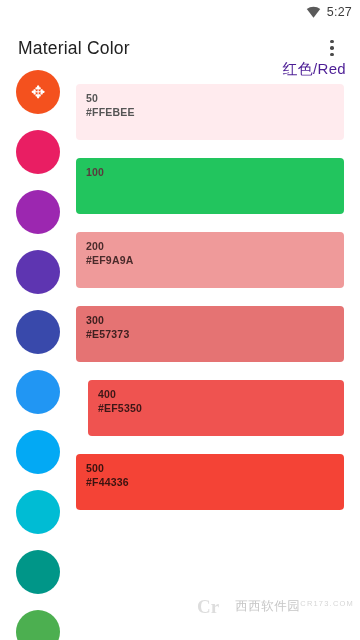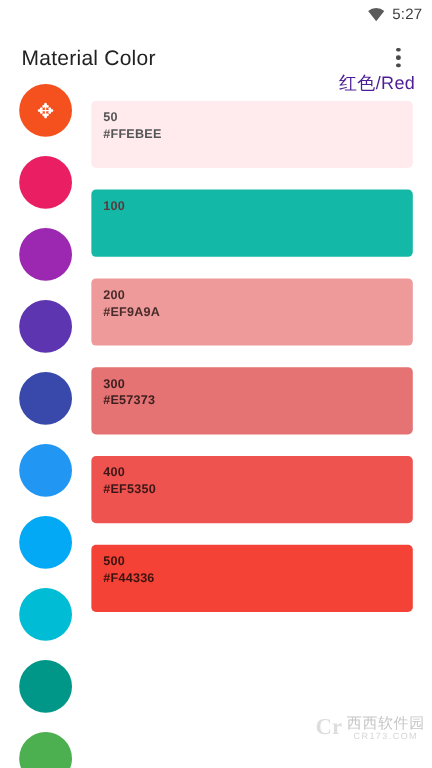--- a/index.html
+++ b/index.html
@@ -84,21 +84,21 @@
   
   .watermark {
     position: absolute; right: 6px; bottom: 22px;
     display: flex; align-items: center; gap: 4px;
     opacity: 0.85;
   }
   .wm-logo {
     font-size: 19px; font-weight: 700; color: #d8d8d8;
     font-family: "Liberation Serif", serif;
   }
-  .wm-text { display: flex; flex-direction: column; line-height: 1.05; }
+  .wm-text { display: flex; flex-direction: row; line-height: 1.05; margin-left: 12px; }
   .wm-main { font-size: 12.5px; color: #bdbdbd; letter-spacing: 0.5px; }
   .wm-sub { font-size: 7.5px; color: #cfcfcf; letter-spacing: 1.2px; text-align: center; }
 </style>
 </head>
 <body>
 
 <div id="app">
 
   <div class="statusbar">
     <span class="wifi">
@@ -153,32 +153,32 @@
       <div class="dot-wrap">
         <div class="dot" style="background: rgb(76, 175, 80);"></div>
       </div>
     </div>
 
   <div class="shades" id="shades">
       <div class="card" style="background: rgb(255, 235, 238); color: rgb(85, 85, 85);">
         <div class="lvl">50</div>
         <div class="hex">#FFEBEE</div>
       </div>
-      <div class="card" style="background: #14b8a6; color: rgb(90, 58, 62);">
+      <div class="card" style="background: #22c55e; color: rgb(90, 58, 62);">
         <div class="lvl">100</div>
       </div>
       <div class="card" style="background: rgb(239, 154, 154); color: rgb(74, 43, 43);">
         <div class="lvl">200</div>
         <div class="hex">#EF9A9A</div>
       </div>
       <div class="card" style="background: rgb(229, 115, 115); color: rgb(63, 32, 32);">
         <div class="lvl">300</div>
         <div class="hex">#E57373</div>
       </div>
-      <div class="card" style="background: rgb(239, 83, 80); color: rgb(61, 23, 23);">
+      <div class="card" style="background: rgb(239, 83, 80); color: rgb(61, 23, 23); margin-left: 12px;">
         <div class="lvl">400</div>
         <div class="hex">#EF5350</div>
       </div>
       <div class="card" style="background: rgb(244, 67, 54); color: rgb(58, 19, 16);">
         <div class="lvl">500</div>
         <div class="hex">#F44336</div>
       </div>
     </div>
 
   <div class="watermark">

